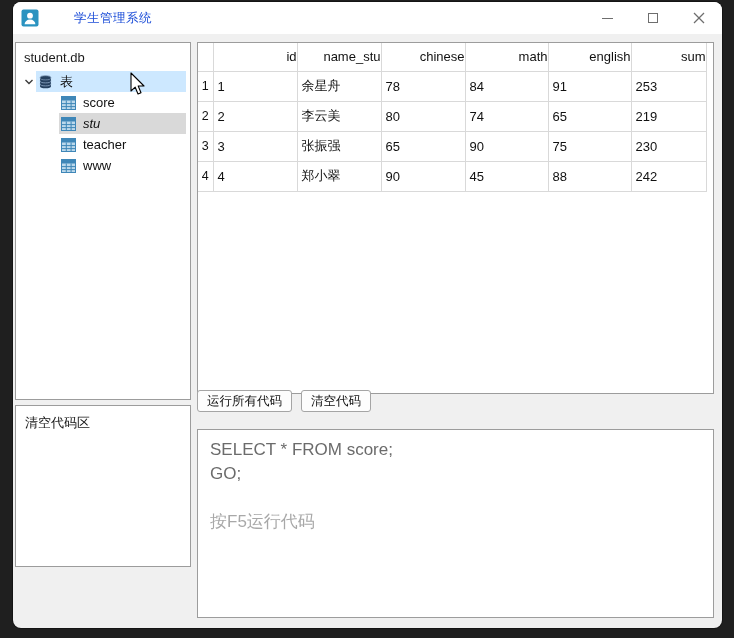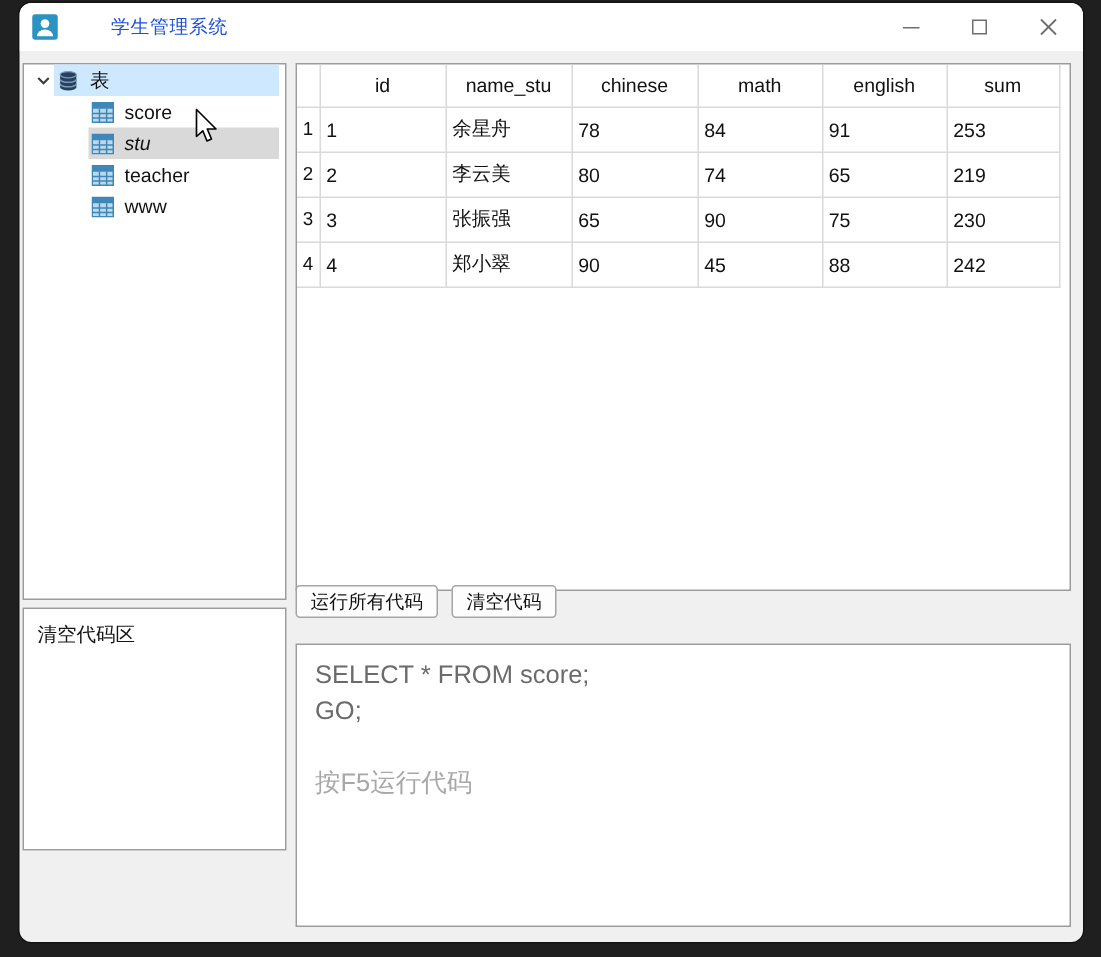--- a/index.html
+++ b/index.html
@@ -61,21 +61,21 @@
   .tree-ico { width: 15px; height: 14px; margin-right: 7px; flex: 0 0 auto; }
   .tree-label { font-size: 13px; color: #111; white-space: nowrap; }
   
   table.grid { border-collapse: collapse; table-layout: fixed; font-size: 13px; }
   table.grid th, table.grid td {
     border-right: 1px solid #d9d9d9;
     border-bottom: 1px solid #d9d9d9;
     font-weight: normal; color: #111;
     overflow: hidden; white-space: nowrap;
   }
-  table.grid th { height: 28px; text-align: center; }
+  table.grid th { height: 28px; text-align: right; }
   table.grid td { height: 30px; text-align: left; padding-left: 4px; }
   table.grid td.rownum { text-align: center; padding-left: 0; font-size: 12.5px; }
   
   .btn-row { position: absolute; left: 184px; top: 388px; display: flex; gap: 9px; }
   .push-btn {
     height: 22px; padding: 0 9px;
     background: #fdfdfd;
     border: 1px solid #a5a5a5; border-radius: 3px;
     font-family: "Liberation Sans", sans-serif;
     font-size: 12.5px; color: #111;
@@ -114,20 +114,21 @@
         <div class="win-btn">
           <svg width="12" height="12" viewBox="0 0 12 12">
             <line x1="1" y1="1" x2="11" y2="11" stroke="#6e6e6e" stroke-width="1.2"></line>
             <line x1="11" y1="1" x2="1" y2="11" stroke="#6e6e6e" stroke-width="1.2"></line>
           </svg>
         </div>
       </div>
     </div>
 
     <div class="panel tree-panel">
+      <div class="db-name">student.db</div>
 
       <div class="tree-row">
         <span class="chev">
           <svg width="10" height="10" viewBox="0 0 10 10">
               <polyline points="1.5,3 5,6.5 8.5,3" fill="none" stroke="#3c3c3c" stroke-width="1.4"></polyline>
             </svg>
         </span>
         <span class="hl hover">
           <svg class="tree-ico" viewBox="0 0 14 14">
             <path d="M1.6,2.8 v8.4 a5.4,2.1 0 0 0 10.8,0 v-8.4" fill="#26415f"></path>

